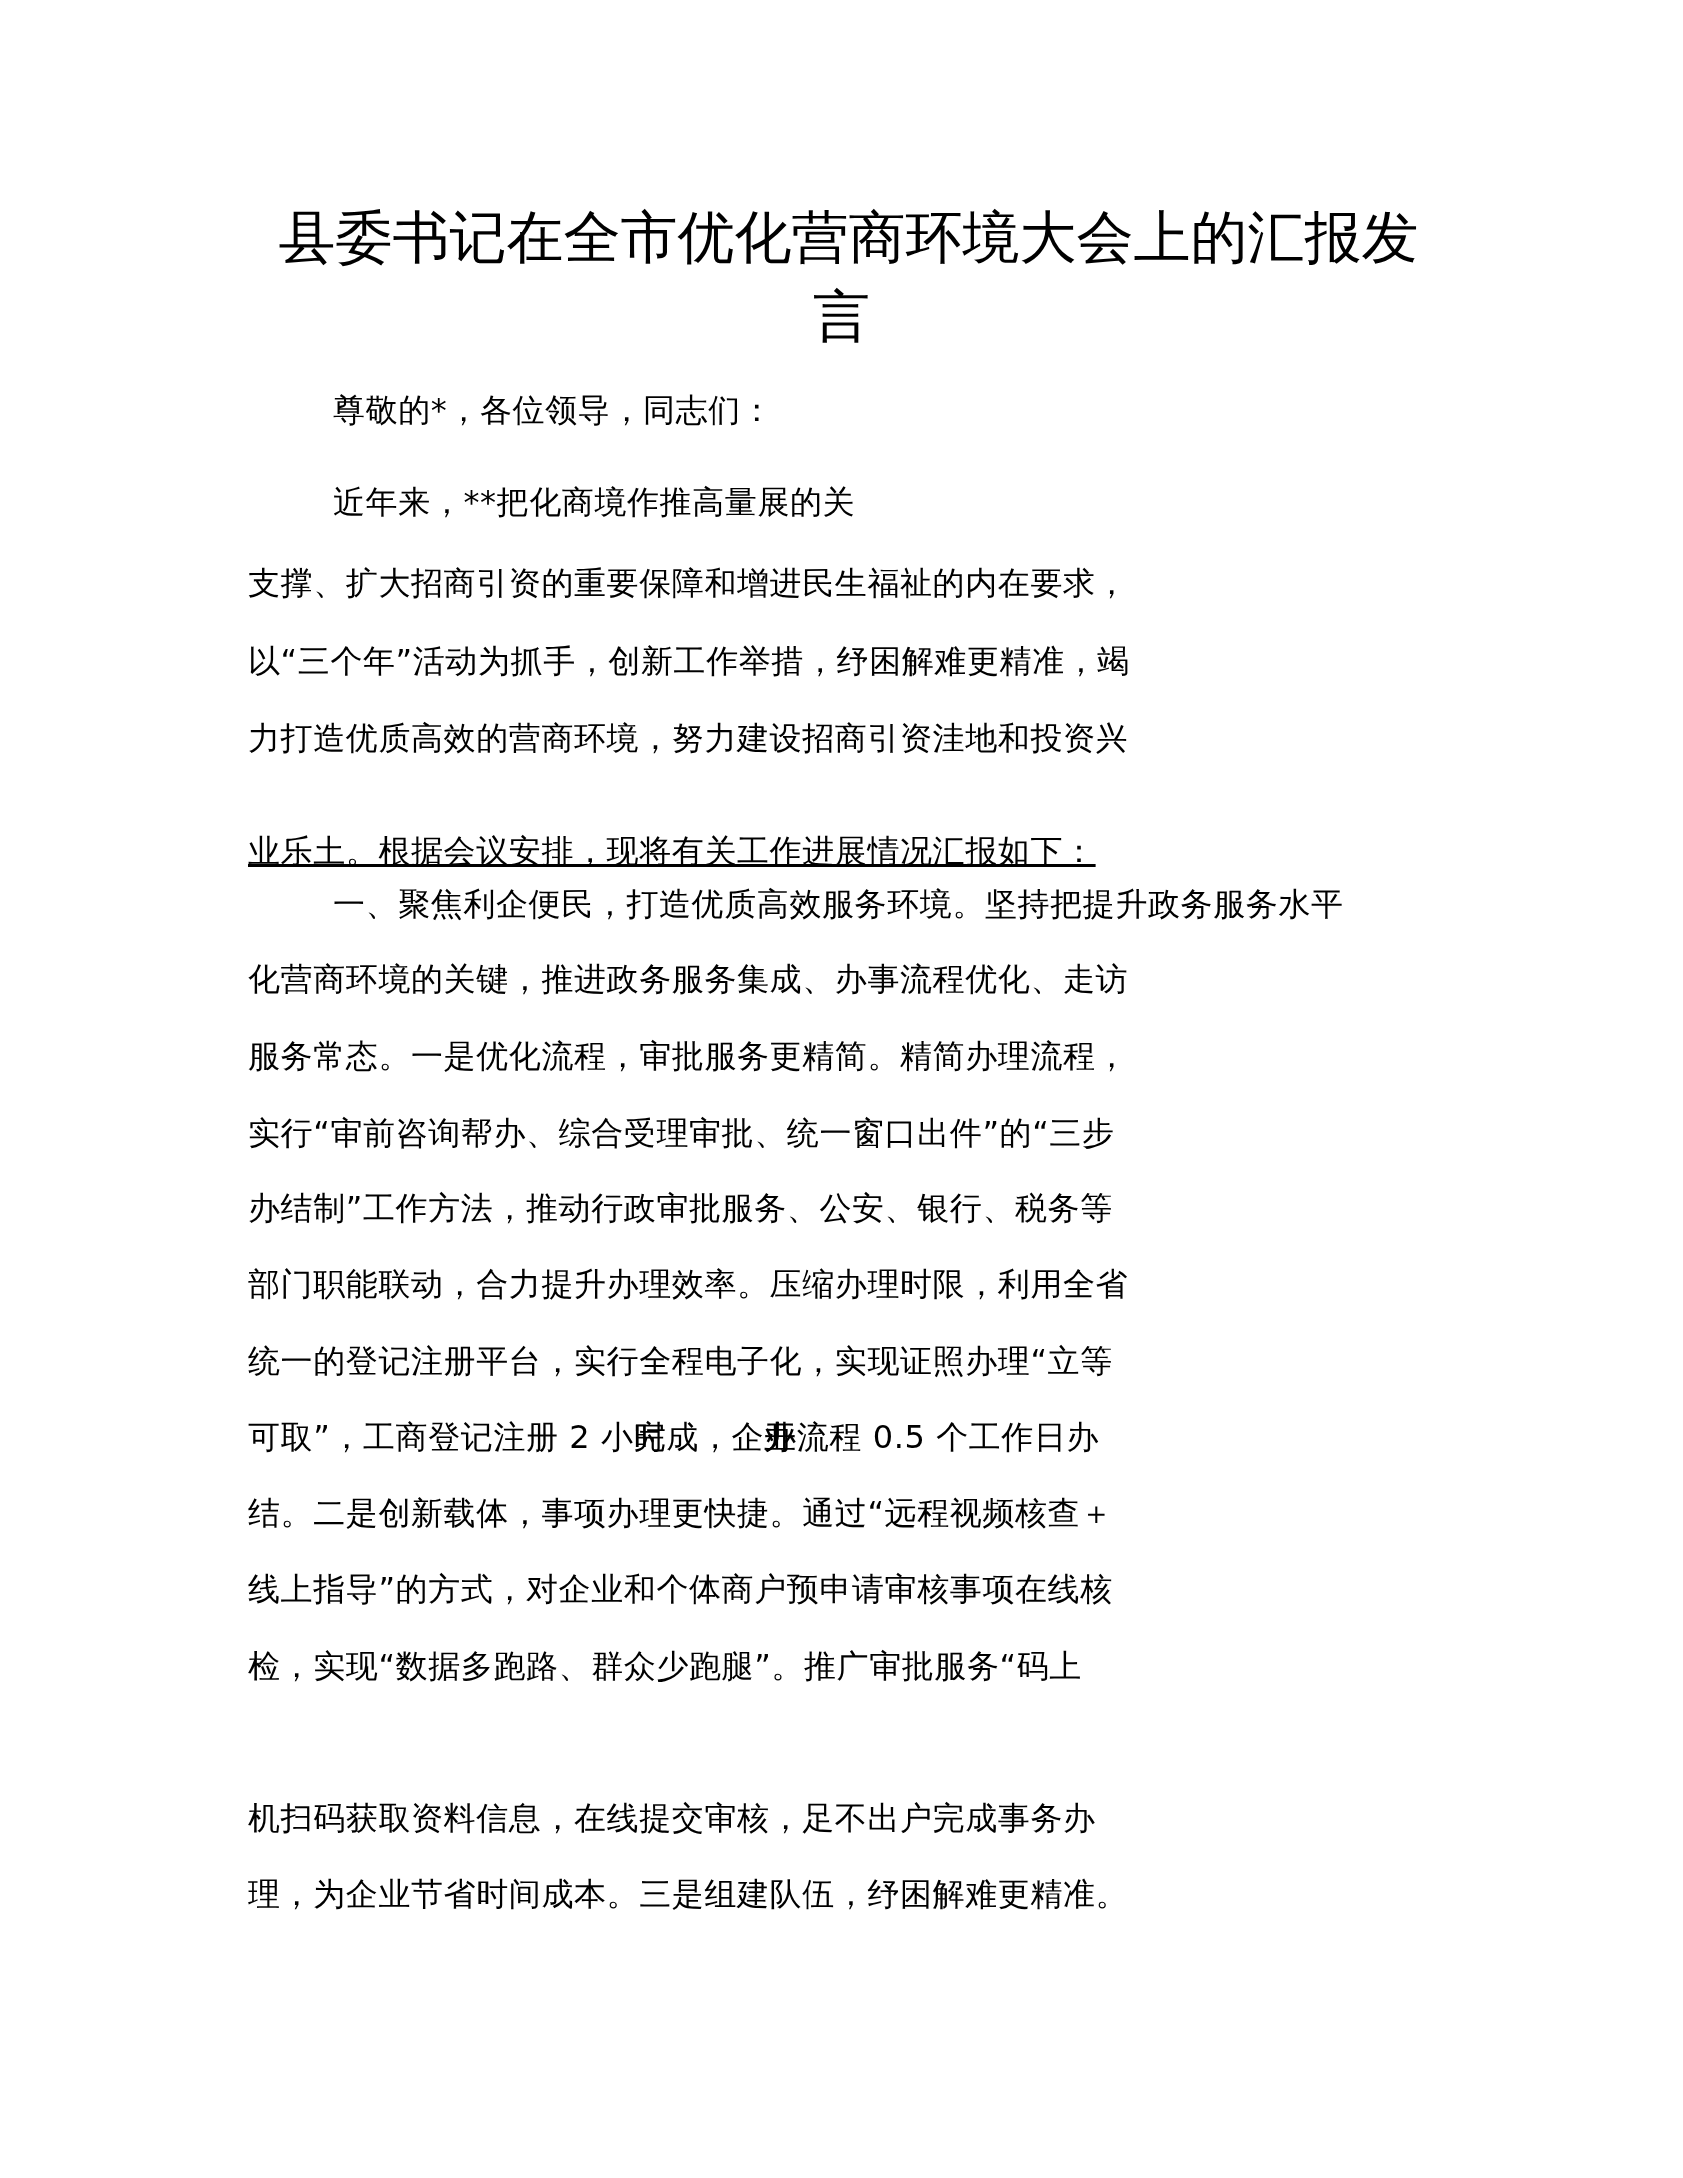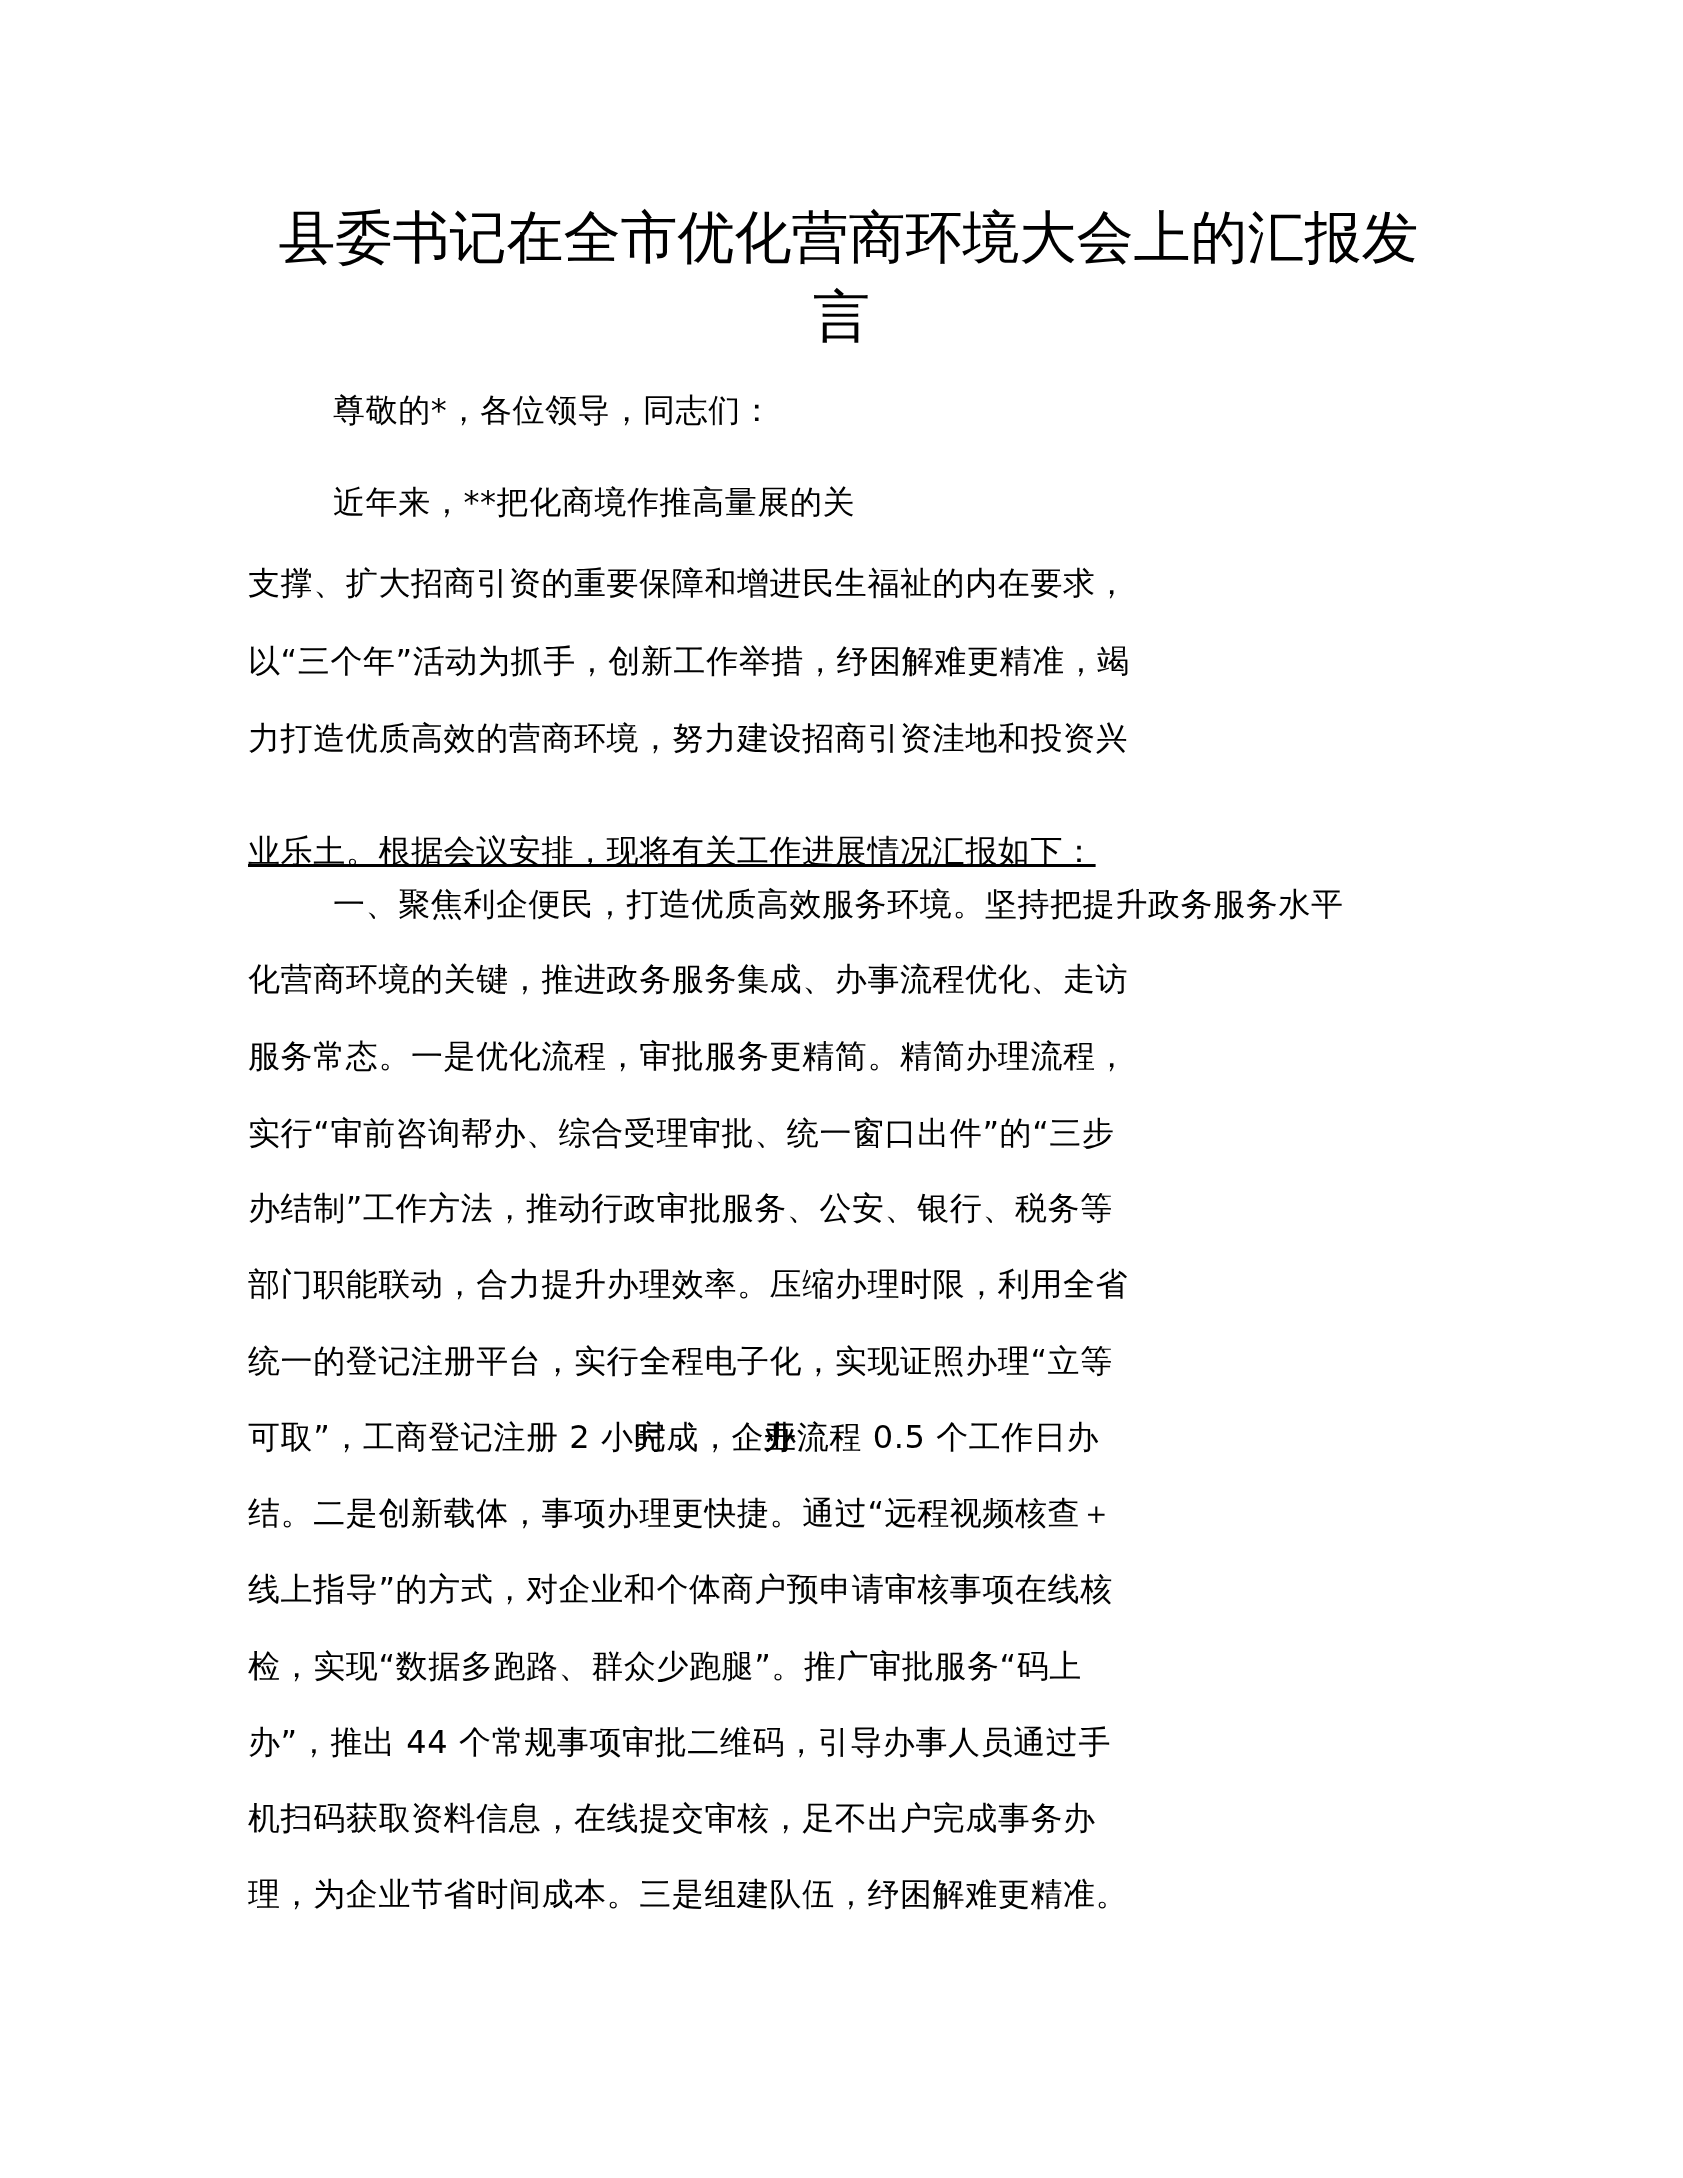--- a/index.html
+++ b/index.html
@@ -37,18 +37,17 @@
   <div class="line" style="top:1255px;">部门职能联动，合力提升办理效率。压缩办理时限，利用全省</div>
   <div class="line" style="top:1332px;">统一的登记注册平台，实行全程电子化，实现证照办理“立等</div>
 
   <div class="line" style="top:1408px;">
     <span>可取”，工商登记注册 2 小</span><span class="ov">时</span><span>完</span><span>成，企</span><span class="ov">业</span><span class="ov">开</span><span>办</span><span>流程 0.5 个工作日办</span>
   </div>
 
   <div class="line" style="top:1484px;">结。二是创新载体，事项办理更快捷。通过“远程视频核查＋</div>
   <div class="line" style="top:1560px;">线上指导”的方式，对企业和个体商户预申请审核事项在线核</div>
   <div class="line" style="top:1637px;">检，实现“数据多跑路、群众少跑腿”。推广审批服务“码上</div>
-  <div class="line" style="top:1713px;">办”，推出 44 个常规事项审批二维码，引导办事人员通过手</div>
   <div class="line" style="top:1789px;">机扫码获取资料信息，在线提交审核，足不出户完成事务办</div>
   <div class="line" style="top:1865px;">理，为企业节省时间成本。三是组建队伍，纾困解难更精准。</div>
 
 </div>
 
 
 </body></html>

